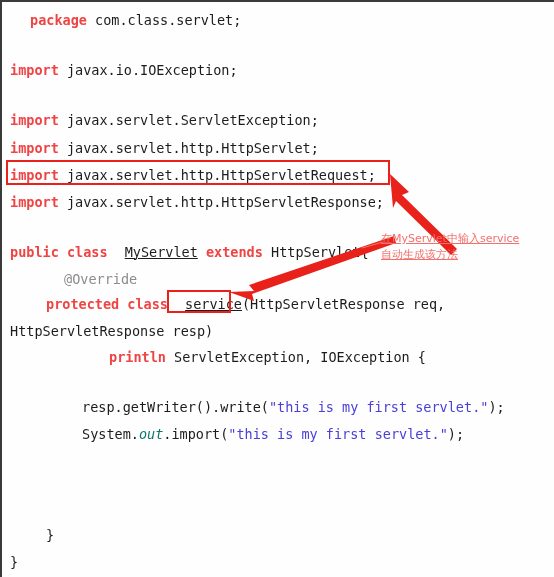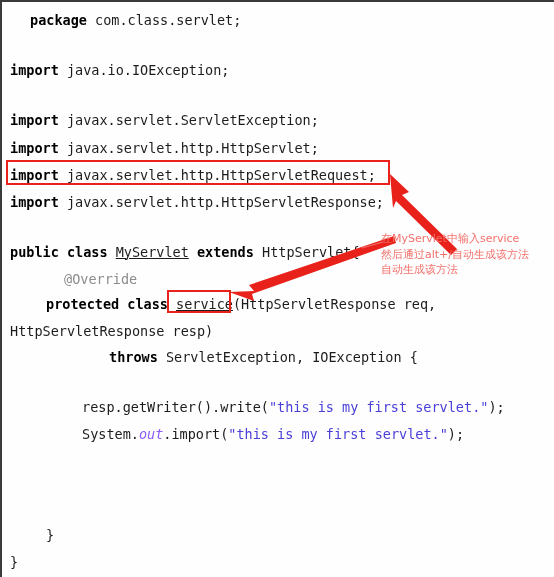--- a/index.html
+++ b/index.html
@@ -31,25 +31,25 @@
     line-height: 25px;
     color: #1c1c1c;
     white-space: pre;
   }
   .ln {
     position: absolute;
     left: 0;
     width: 554px;
     white-space: pre;
   }
-  .kw   { color: #000000; font-weight: bold; }
+  .kw   { color: #ef4444; font-weight: bold; }
   .str  { color: #4a40d8; }
   .anno { color: #8c8c8c; }
-  .ital { color: #8b5cf6; font-style: italic; }
-  .udl  { text-decoration: underline; text-decoration-thickness: 1px; }
+  .ital { color: #0f766e; font-style: italic; }
+  .udl  { text-decoration: underline; text-decoration-thickness: 1px; margin-left: 9px; }
 
   
   .redbox {
     position: absolute;
     border: 2px solid #e8211a;
     box-sizing: border-box;
     pointer-events: none;
   }
   #box-import {
     left: 4px;
@@ -80,50 +80,50 @@
     left: 379px;
     top: 229px;
     width: 172px;
     font-family: "DejaVu Sans", sans-serif;
     font-size: 11px;
     line-height: 15.5px;
     color: #f2706b;
     white-space: nowrap;
     letter-spacing: 0px;
   }
-  #note div { height: 15.5px; }
+  #note div { height: 15.5px; text-decoration: underline; }
 </style>
 </head>
 <body>
 
 <div id="screenshot">
 
   <div id="code">
 
     <div class="ln" style="left:28px; top:6px;"><span class="kw">package</span><span> com.class.servlet;</span></div>
 
-    <div class="ln" style="left:8px; top:56px;"><span class="kw">import</span><span> java.io.IOException;</span></div>
+    <div class="ln" style="left:8px; top:56px;"><span class="kw">import</span><span> javax.io.IOException;</span></div>
 
     <div class="ln" style="left:8px; top:106px;"><span class="kw">import</span><span> javax.servlet.ServletException;</span></div>
 
     <div class="ln" style="left:8px; top:134px;"><span class="kw">import</span><span> javax.servlet.http.HttpServlet;</span></div>
 
     <div class="ln" style="left:8px; top:161px;"><span class="kw">import</span><span> javax.servlet.http.HttpServletRequest;</span></div>
 
     <div class="ln" style="left:8px; top:188px;"><span class="kw">import</span><span> javax.servlet.http.HttpServletResponse;</span></div>
 
     <div class="ln" style="left:8px; top:238px;"><span class="kw">public class</span><span> </span><span class="udl">MyServlet</span><span> </span><span class="kw">extends</span><span> HttpServlet{</span></div>
 
     <div class="ln anno" style="left:62px; top:265px;">@Override</div>
 
     <div class="ln" style="left:44px; top:290px;"><span class="kw">protected class</span><span> </span><span class="udl">service</span><span>(HttpServletResponse req,</span></div>
 
     <div class="ln" style="left:8px; top:317px;">HttpServletResponse resp)</div>
 
-    <div class="ln" style="left:107px; top:343px;"><span class="kw">throws</span><span> ServletException, IOException {</span></div>
+    <div class="ln" style="left:107px; top:343px;"><span class="kw">println</span><span> ServletException, IOException {</span></div>
 
     <div class="ln" style="left:80px; top:393px;"><span>resp.getWriter().write(</span><span class="str">"this is my first servlet."</span><span>);</span></div>
 
     <div class="ln" style="left:80px; top:420px;"><span>System.</span><span class="ital">out</span><span>.import(</span><span class="str">"this is my first servlet."</span><span>);</span></div>
 
     <div class="ln" style="left:44px; top:521px;">}</div>
 
     <div class="ln" style="left:8px; top:548px;">}</div>
 
   </div>
@@ -138,17 +138,16 @@
     <g fill="#e8211a" stroke="none">
       <path d="M 227 290 L 252 289 L 247 283 L 392 234 L 394 241 L 250 292 L 252 299 Z"></path>
     </g>
     <g stroke="#f2706b" stroke-width="1.3" fill="none">
       <path d="M 360 246 L 381 240"></path>
     </g>
   </svg>
 
   <div id="note">
     <div>在MyServlet中输入service</div>
-    <div>然后通过alt+/自动生成该方法</div>
     <div>自动生成该方法</div>
   </div>
 
 </div>
 
 </body></html>

